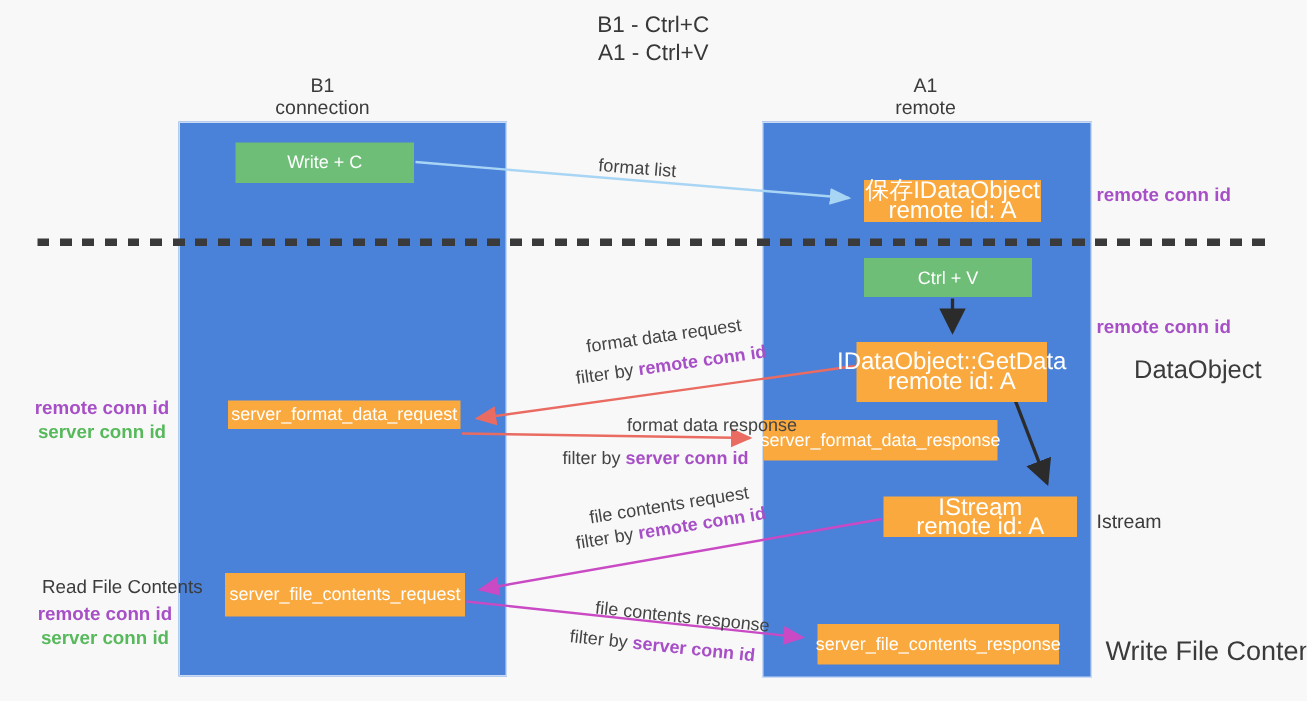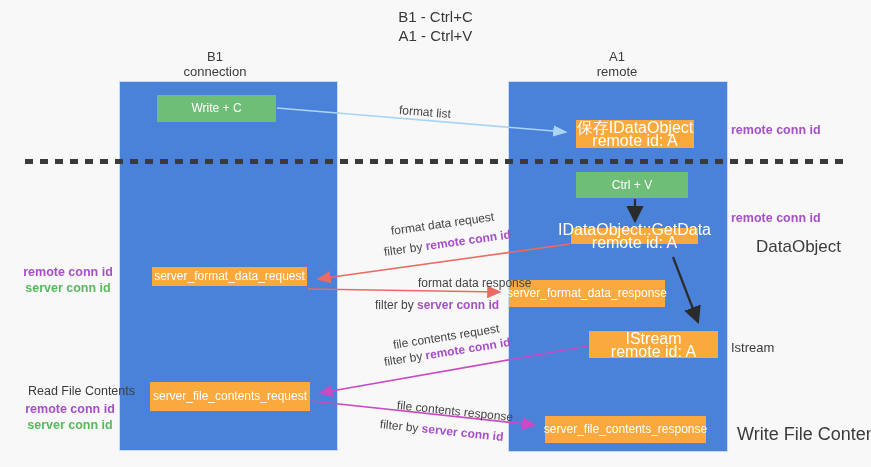--- a/index.html
+++ b/index.html
@@ -87,21 +87,21 @@
 
   <div class="abs node orange" style="left:576px;top:120px;width:118px;height:28px;">
     <span class="l2">保存IDataObject</span>
     <span class="l2">remote id: A</span>
   </div>
 
   <div class="abs node green" style="left:576px;top:172px;width:112px;height:26px;">
     <span>Ctrl + V</span>
   </div>
 
-  <div class="abs node orange" style="left:571px;top:228px;width:127px;height:16px;">
+  <div class="abs node orange" style="left:571px;top:228px;width:127px;height:40px;">
     <span class="l2">IDataObject::GetData</span>
     <span class="l2">remote id: A</span>
   </div>
 
   <div class="abs node orange" style="left:152px;top:267px;width:155px;height:19px;">
     <span>server_format_data_request</span>
   </div>
 
   <div class="abs node orange" style="left:509px;top:280px;width:156px;height:27px;align-items:center;">
     <span>server_format_data_response</span>

